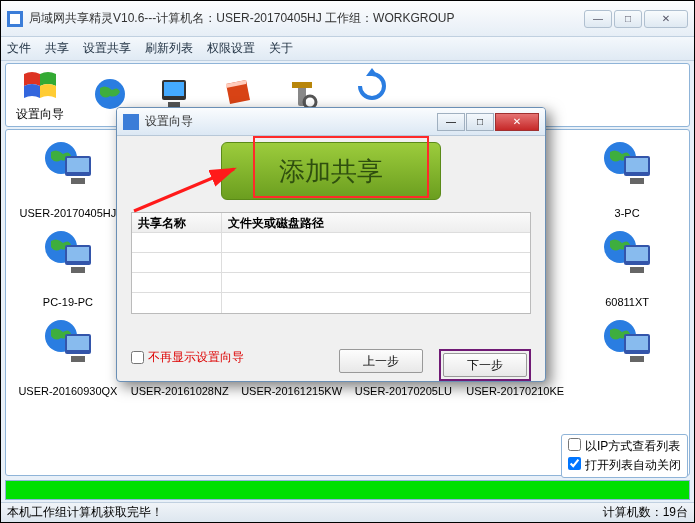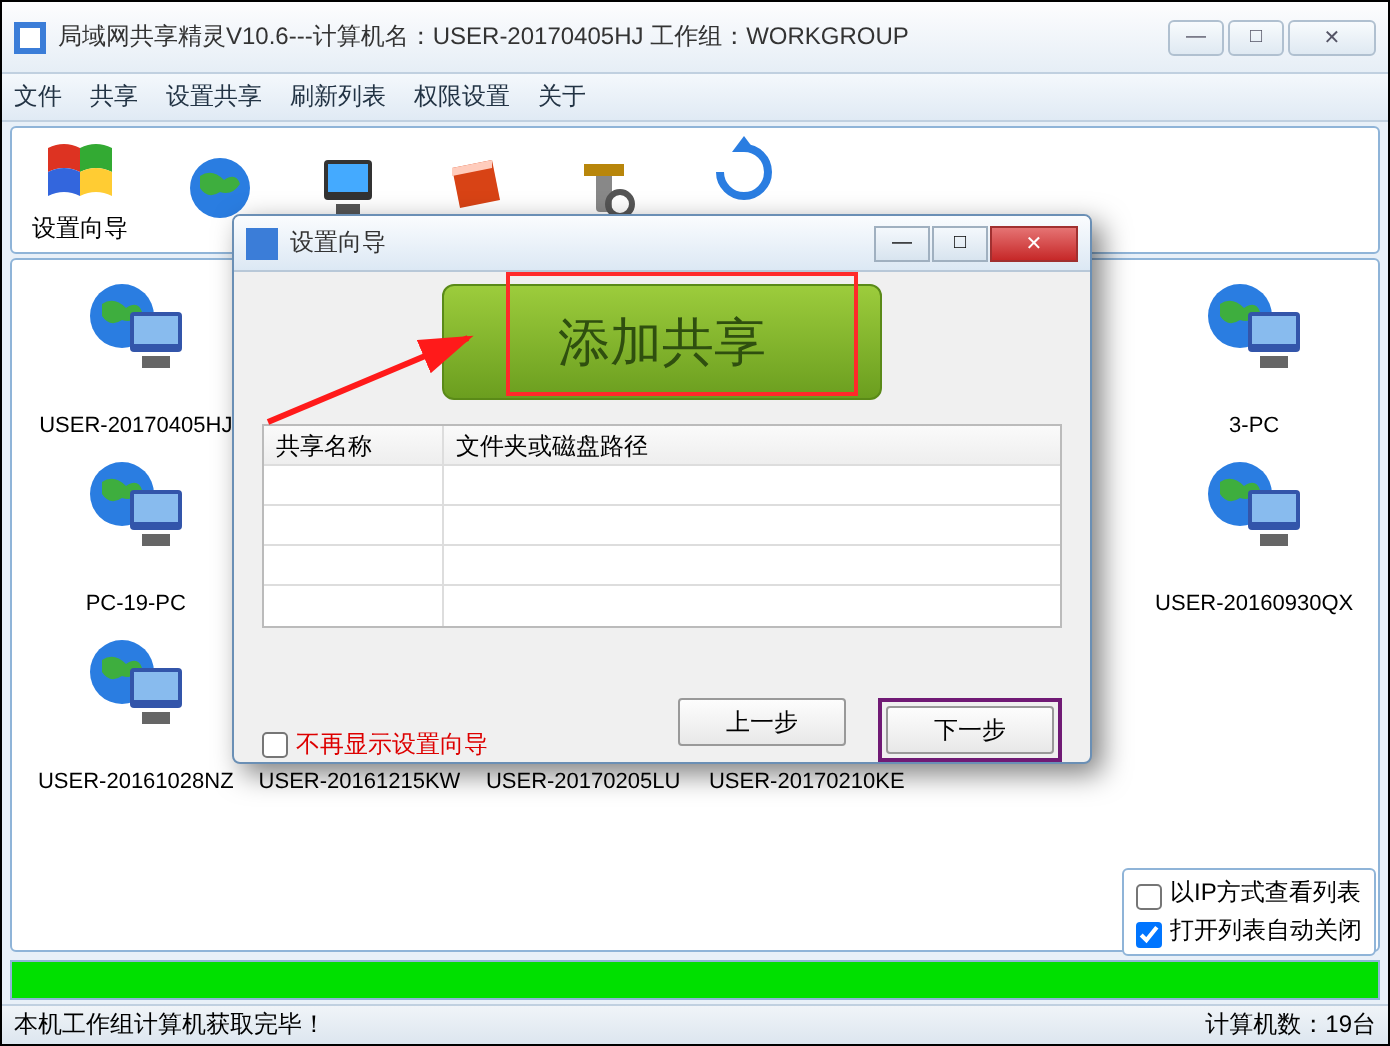--- a/index.html
+++ b/index.html
@@ -16,42 +16,42 @@
 .toolbar{height:64px;background:#fff;border:1px solid #8fb4d8;margin:2px 4px 0 4px;border-radius:3px;display:flex;align-items:center;padding:4px 10px;gap:28px}
 .tool-item{display:flex;flex-direction:column;align-items:center;gap:2px;font-size:12px;color:#000}
 .tool-icon{width:36px;height:36px;display:flex;align-items:center;justify-content:center}
 .content{flex:1;background:#fff;border:1px solid #8fb4d8;margin:2px 4px;border-radius:3px;padding:10px;position:relative;overflow:hidden}
 .grid{display:grid;grid-template-columns:repeat(6,1fr);gap:10px 8px}
 .pc-item{display:flex;flex-direction:column;align-items:center;gap:19px}
 .pc-icon{width:54px;height:48px}
 .pc-label{font-size:11px;color:#000;white-space:nowrap}
 .progress{height:20px;background:#00e000;margin:2px 4px;border:1px solid #8fb4d8}
 .bottom-right{position:absolute;right:6px;bottom:24px;background:#fff;border:1px solid #8fb4d8;border-radius:3px;padding:3px 6px;display:flex;flex-direction:column;gap:2px}
-.chk{display:flex;align-items:flex-end;gap:4px;color:#000}
+.chk{display:flex;align-items:flex-start;gap:4px;color:#000}
 .chk input{width:13px;height:13px}
 .statusbar{height:20px;background:linear-gradient(#f0f4f8,#dde6ef);border-top:1px solid #c0d0e0;display:flex;align-items:center;padding:0 6px;justify-content:space-between;color:#000}
 
 .modal{position:absolute;left:115px;top:106px;width:430px;height:275px;background:#f0f0f0;border:1px solid #6a8fb5;box-shadow:5px 5px 14px rgba(0,0,0,.5);z-index:10;border-radius:4px;overflow:hidden}
 .modal-titlebar{height:28px;background:linear-gradient(#fafcfe,#dce8f4);display:flex;align-items:center;padding:0 6px;border-bottom:1px solid #b8c8d8}
 .modal-titlebar .title{flex:1;color:#333}
 .modal-win-btns{display:flex}
 .modal-win-btn{width:28px;height:18px;border:1px solid #a0b0c0;background:linear-gradient(#f4f8fc,#d8e4ef);display:flex;align-items:center;justify-content:center;font-size:10px;margin-left:1px}
 .modal-win-btn.close{background:linear-gradient(#e57373,#c62828);color:#fff;width:44px;border-color:#a03030}
 .modal-body{padding:0 14px;display:flex;flex-direction:column;height:calc(100% - 28px)}
 .big-btn{width:220px;height:58px;margin:6px auto 12px auto;background:linear-gradient(#9ccc3c,#6b9e1f);border:1px solid #5a8a18;border-radius:6px;display:flex;align-items:center;justify-content:center;font-size:26px;color:#2f4f0f;position:relative}
 .highlight-big{position:absolute;border:2px solid #ff2a2a;pointer-events:none}
 .arrow{position:absolute;left:128px;top:160px;z-index:11;pointer-events:none}
 .table{border:1px solid #bbb;background:#fff}
 .table-row{display:flex;border-bottom:1px solid #ddd;height:20px}
 .table-row:last-child{border-bottom:none}
 .th,.td{padding:2px 6px;font-size:12px}
 .th1,.td1{width:90px;border-right:1px solid #ddd}
 .th2,.td2{flex:1}
-.table-head{background:linear-gradient(#fafafa,#eee);font-weight:normal}
-.modal-footer{margin-top:auto;display:flex;align-items:flex-end;justify-content:space-between;padding-top:10px}
+.table-head{background:linear-gradient(#fafafa,#eee);font-weight:bold}
+.modal-footer{margin-top:auto;display:flex;align-items:flex-start;justify-content:space-between;padding-top:10px}
 .chk-red{color:#d00;display:flex;align-items:center;gap:4px}
 .btn{width:84px;height:24px;border:1px solid #999;background:linear-gradient(#fdfdfd,#e8e8e8);border-radius:2px;display:flex;align-items:center;justify-content:center;cursor:default}
 .btn-row{display:flex;gap:16px}
 .highlight-next{border:2px solid #701a75;padding:2px}
 </style>
 </head>
 <body>
 
 <div class="outer-frame">
   <div class="titlebar">
@@ -250,20 +250,30 @@
           <span class="pc-label"></span>
         </div>
         <div class="pc-item">
           <svg class="pc-icon" viewBox="0 0 54 48">
             <circle cx="20" cy="18" r="16" fill="#2a7de1"></circle>
             <path d="M10 12 Q16 8 22 14 Q28 10 30 16 Q26 22 20 20 Q14 24 10 18 Z" fill="#3eae3e"></path>
             <rect x="24" y="16" width="26" height="20" rx="2" fill="#3355aa"></rect>
             <rect x="26" y="18" width="22" height="14" fill="#88bbee"></rect>
             <rect x="30" y="38" width="14" height="6" fill="#666"></rect>
           </svg>
+          <span class="pc-label">60811XT</span>
+        </div>
+        <div class="pc-item">
+          <svg class="pc-icon" viewBox="0 0 54 48">
+            <circle cx="20" cy="18" r="16" fill="#2a7de1"></circle>
+            <path d="M10 12 Q16 8 22 14 Q28 10 30 16 Q26 22 20 20 Q14 24 10 18 Z" fill="#3eae3e"></path>
+            <rect x="24" y="16" width="26" height="20" rx="2" fill="#3355aa"></rect>
+            <rect x="26" y="18" width="22" height="14" fill="#88bbee"></rect>
+            <rect x="30" y="38" width="14" height="6" fill="#666"></rect>
+          </svg>
           <span class="pc-label">USER-20160930QX</span>
         </div>
         <div class="pc-item">
           <svg class="pc-icon" viewBox="0 0 54 48">
             <circle cx="20" cy="18" r="16" fill="#2a7de1"></circle>
             <path d="M10 12 Q16 8 22 14 Q28 10 30 16 Q26 22 20 20 Q14 24 10 18 Z" fill="#3eae3e"></path>
             <rect x="24" y="16" width="26" height="20" rx="2" fill="#3355aa"></rect>
             <rect x="26" y="18" width="22" height="14" fill="#88bbee"></rect>
             <rect x="30" y="38" width="14" height="6" fill="#666"></rect>
           </svg>

